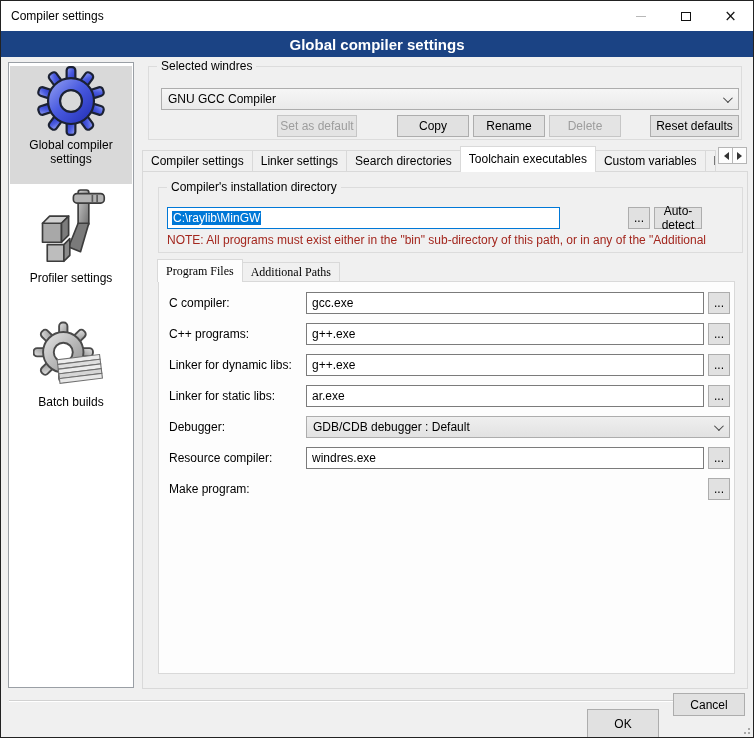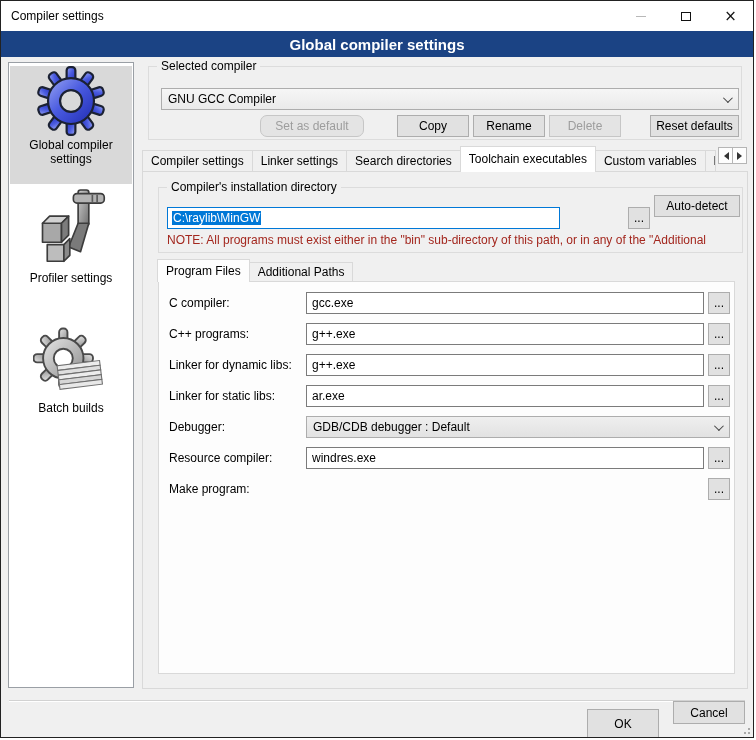--- a/index.html
+++ b/index.html
@@ -59,34 +59,34 @@
 
   
   .install-group { left:15px; top:15px; width:585px; height:66px; }
   .textbox { position:absolute; height:22px; background:#fff; border:1px solid #7b7b7b; display:flex; align-items:center; padding:0 4px; overflow:hidden; white-space:nowrap; }
   .textbox.focused { border:1px solid #0078d7; }
   .selected-text { background:#0078d7; color:#fff; padding:0 1px; }
   .note { position:absolute; left:8px; top:45px; right:4px; color:#a3271e; white-space:nowrap; overflow:hidden; }
 
   
   .subtabs { position:absolute; left:15px; top:87px; display:flex; align-items:flex-end; height:23px; }
-  .subtab { height:20px; line-height:19px; padding:0 8px; background:#f0f0f0; border:1px solid #d9d9d9; margin-left:-1px; position:relative; }
+  .subtab { height:20px; line-height:19px; padding:0 8px; background:#f0f0f0; border:1px solid #d9d9d9; margin-left:-1px; position:relative;font-family:Liberation Serif, serif; }
   .subtab.active { height:23px; line-height:22px; background:#fdfdfd; border-bottom:none; z-index:3; }
 
   .inner-panel { position:absolute; left:15px; top:109px; width:577px; height:393px; background:#fdfdfd; border:1px solid #d9d9d9; z-index:2; }
   .frow { position:absolute; left:0; width:100%; height:22px; }
   .flabel { position:absolute; left:10px; top:0; line-height:22px; }
   .finput { position:absolute; left:147px; width:398px; height:22px; border:1px solid #7b7b7b; background:#fff; font:12px "Liberation Sans","DejaVu Sans",sans-serif; padding:0 5px; }
   .fbrowse { left:549px; width:22px; top:0; }
   .fselect { left:147px; width:424px; background:linear-gradient(#efefef,#e2e2e2); }
 
   
   .sep { position:absolute; left:8px; right:8px; top:643px; height:2px; border-top:1px solid #d2d2d2; border-bottom:1px solid #fff; }
   .ok-btn { left:586px; top:652px; width:72px; height:29px; }
-  .cancel-btn { left:672px; top:636px; width:72px; height:23px;margin-top:8px; }
+  .cancel-btn { left:672px; top:636px; width:72px; height:23px; }
   .grip { position:absolute; right:3px; bottom:3px; width:10px; height:10px; }
   .grip i { position:absolute; width:2px; height:2px; background:#a9a9a9; }
 </style>
 </head>
 <body>
 
 <div class="window">
 
   <div class="titlebar">
     <span class="title">Compiler settings</span>
@@ -155,21 +155,21 @@
             <rect x="8" y="30" width="16" height="16" fill="#a8a8a8"></rect>
             <polygon points="8,30 14,24 30,24 24,30" fill="#d2d2d2"></polygon>
             <polygon points="24,30 30,24 30,40 24,46" fill="#7c7c7c"></polygon>
             <rect x="12" y="48" width="14" height="14" fill="#bdbdbd"></rect>
             <polygon points="26,48 31,43 31,57 26,62" fill="#8a8a8a"></polygon>
           </g>
         </svg>
         <div class="sb-label">Profiler settings</div>
       </div>
 
-      <div class="sb-item" style="top:258px; height:96px;justify-content:flex-end;">
+      <div class="sb-item" style="top:258px; height:96px;">
         <svg width="76" height="72" viewBox="0 0 64 60">
           <defs>
             <linearGradient id="ggray2" x1="0" y1="0" x2="1" y2="1">
               <stop offset="0" stop-color="#e6e6e6"></stop>
                 <stop offset="1" stop-color="#8d8d8d"></stop>
             </linearGradient>
           </defs>
           <g stroke="#4a4a4a" stroke-width="1.6" stroke-linejoin="round">
             <g fill="url(#ggray2)">
               <rect x="22" y="1" width="7" height="11" rx="3"></rect>
@@ -189,26 +189,26 @@
             <rect x="22" y="38" width="36" height="4" fill="#ececec" stroke="#6f6f6f" stroke-width="0.9"></rect>
             <rect x="22" y="42" width="36" height="4" fill="#d6d6d6" stroke="#6f6f6f" stroke-width="0.9"></rect>
             <rect x="22" y="46" width="36" height="4" fill="#e8e8e8" stroke="#6f6f6f" stroke-width="0.9"></rect>
           </g>
         </svg>
         <div class="sb-label">Batch builds</div>
       </div>
     </div>
 
     <div class="groupbox" style="left:147px; top:9px; width:594px; height:74px;">
-      <span class="gb-title">Selected compiler</span>
+      <span class="gb-title">Selected windres</span>
       <div class="combo" style="left:12px; top:21px; width:578px;">
         <span>GNU GCC Compiler</span>
         <span class="chev"></span>
       </div>
-      <button class="btn disabled" style="left:111px; top:48px; width:104px;border-radius:7px;">Set as default</button>
+      <button class="btn disabled" style="left:128px; top:48px; width:80px;">Set as default</button>
       <button class="btn" style="left:248px; top:48px; width:72px;">Copy</button>
       <button class="btn" style="left:324px; top:48px; width:72px;">Rename</button>
       <button class="btn disabled" style="left:400px; top:48px; width:72px;">Delete</button>
       <button class="btn" style="left:501px; top:48px; width:89px;">Reset defaults</button>
     </div>
 
     <div class="tabstrip">
       <div class="tab">Compiler settings</div>
       <div class="tab">Linker settings</div>
       <div class="tab">Search directories</div>
@@ -226,21 +226,21 @@
     </div>
 
     <div class="outer-panel">
 
       <div class="groupbox install-group">
         <span class="gb-title">Compiler's installation directory</span>
         <div class="textbox focused" style="left:8px; top:19px; width:393px;">
           <span class="selected-text">C:\raylib\MinGW</span>
         </div>
         <button class="btn" style="left:469px; top:19px; width:22px;">...</button>
-        <button class="btn" style="left:495px; top:7px; width:86px;">Auto-detect</button>
+        <button class="btn" style="left:495px; top:19px; width:48px;">Auto-detect</button>
         <div class="note">NOTE: All programs must exist either in the "bin" sub-directory of this path, or in any of the "Additional</div>
       </div>
 
       <div class="subtabs">
         <div class="subtab active">Program Files</div>
         <div class="subtab">Additional Paths</div>
       </div>
 
       <div class="inner-panel">
 

